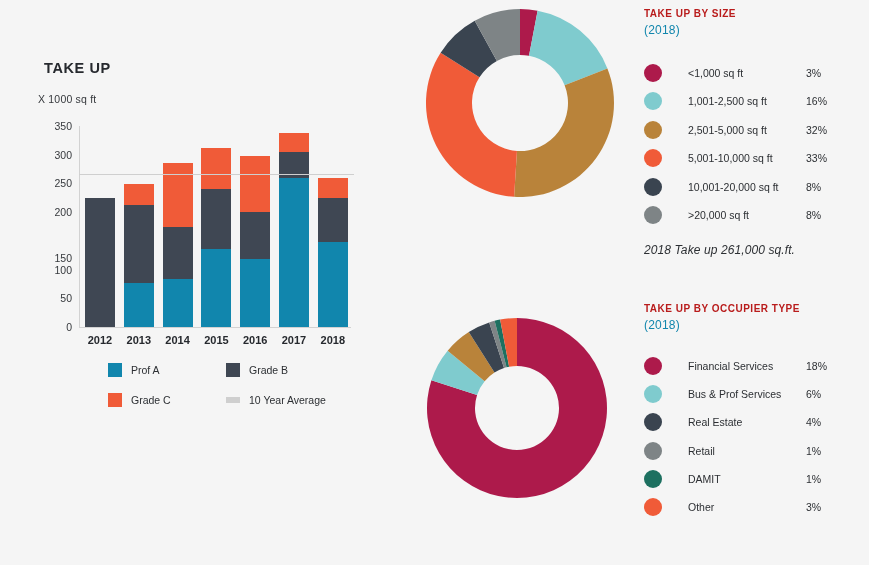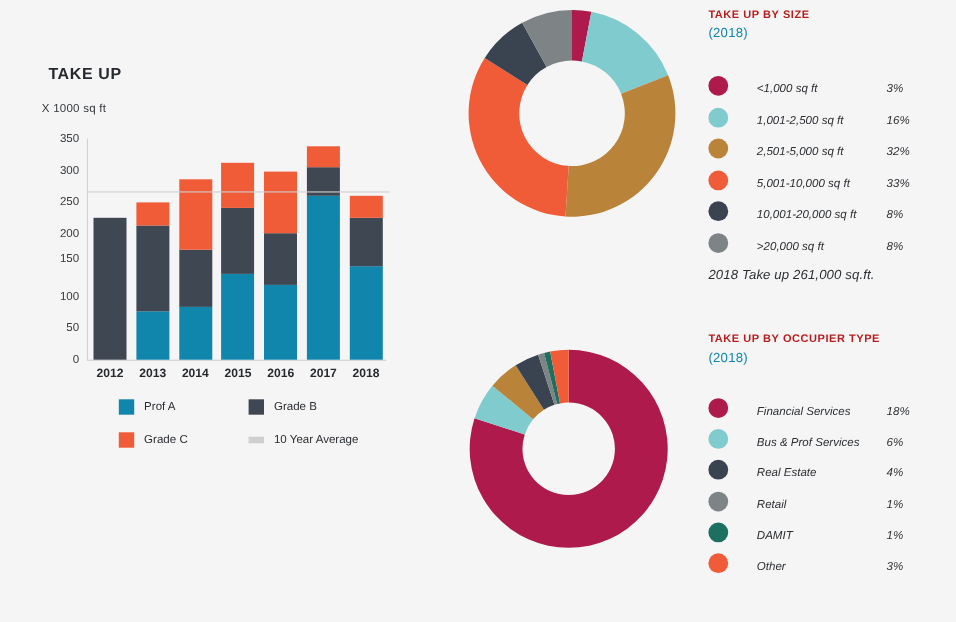--- a/index.html
+++ b/index.html
@@ -137,23 +137,22 @@
   }
   .r-sub {
     font-size: 12px;
     color: #1186ad;
     margin-top: 2px;
     letter-spacing: .2px;
   }
   .r-legend { margin-top: 22px; }
   .rlg-row {
     display: flex;
-    align-items: flex-end;
+    align-items: center;
     height: 28.5px;
-    font-style: italic;
   }
   .rlg-dot {
     width: 18px; height: 18px;
     border-radius: 50%;
     flex: 0 0 auto;
   }
   .rlg-label {
     font-size: 10.5px;
     color: #2c2f33;
     margin-left: 26px;
@@ -186,21 +185,21 @@
 
     <div id="bar-axis-unit">X 1000 sq ft</div>
 
     <div id="bar-plot">
       <div id="y-axis-line"></div>
       <div id="x-axis-line"></div>
       <div id="ytick-host">
           <div class="ytick" style="top: 215px; left: 45px; right: auto; transform: translate(-100%, -50%); margin-right: 0px; padding-right: 7px;">0</div>
           <div class="ytick" style="top: 186.286px; left: 45px; right: auto; transform: translate(-100%, -50%); margin-right: 0px; padding-right: 7px;">50</div>
           <div class="ytick" style="top: 157.571px; left: 45px; right: auto; transform: translate(-100%, -50%); margin-right: 0px; padding-right: 7px;">100</div>
-          <div class="ytick" style="top: 123px; left: 45px; right: auto; transform: translate(-100%, -50%); margin-right: 0px; padding-right: 7px;">150</div>
+          <div class="ytick" style="top: 146px; left: 45px; right: auto; transform: translate(-100%, -50%); margin-right: 0px; padding-right: 7px;">150</div>
           <div class="ytick" style="top: 100.143px; left: 45px; right: auto; transform: translate(-100%, -50%); margin-right: 0px; padding-right: 7px;">200</div>
           <div class="ytick" style="top: 71.4286px; left: 45px; right: auto; transform: translate(-100%, -50%); margin-right: 0px; padding-right: 7px;">250</div>
           <div class="ytick" style="top: 42.7143px; left: 45px; right: auto; transform: translate(-100%, -50%); margin-right: 0px; padding-right: 7px;">300</div>
           <div class="ytick" style="top: 14px; left: 45px; right: auto; transform: translate(-100%, -50%); margin-right: 0px; padding-right: 7px;">350</div>
         </div>
       <div id="bars-host">
           <div class="bar-col" style="left: 51px; width: 30px; height: 201px; bottom: auto; top: 14px;">
             <div class="bar-seg" style="background: rgb(63, 71, 83); height: 128.64px; top: 72.36px;"></div>
           </div>
           <div class="bar-col" style="left: 89.8px; width: 30px; height: 201px; bottom: auto; top: 14px;">

